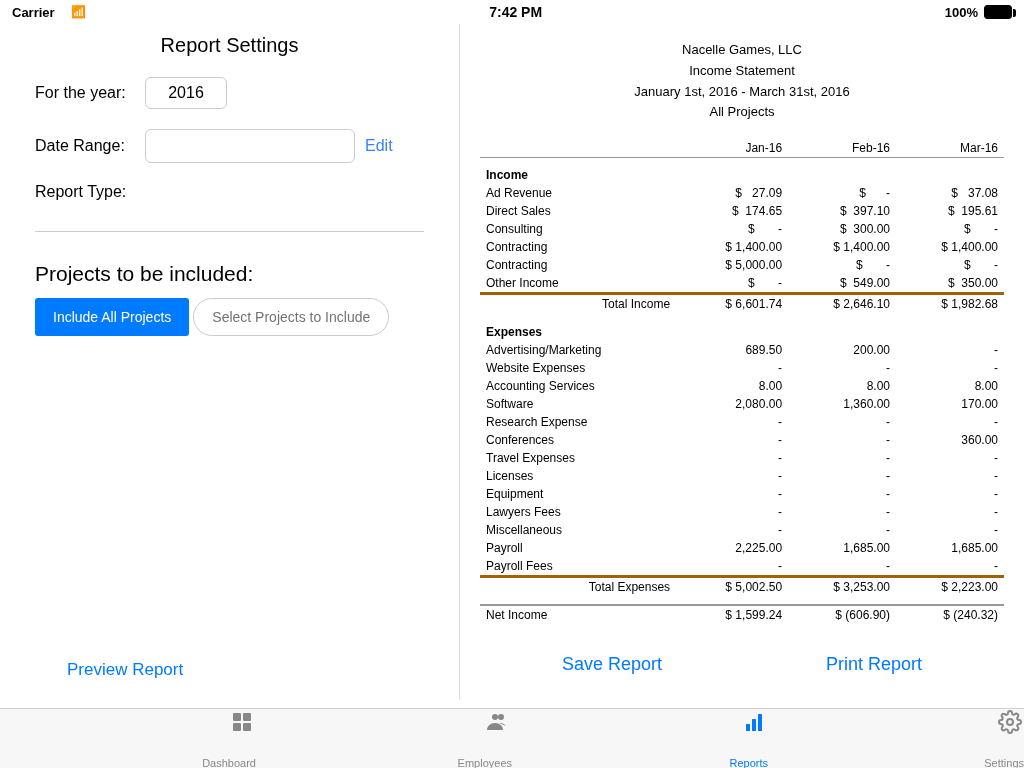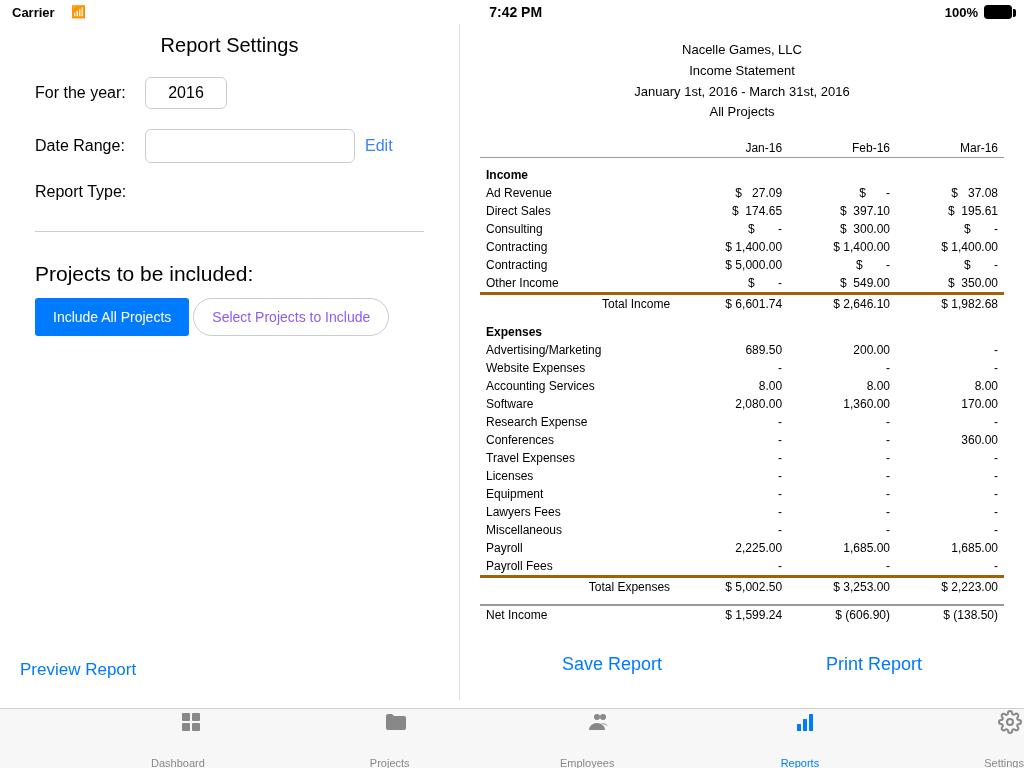--- a/index.html
+++ b/index.html
@@ -29,24 +29,24 @@
     .year-input { border: 1px solid #ccc; border-radius: 6px; padding: 6px 12px; font-size: 16px; width: 82px; text-align: center; }
     .date-range-input { border: 1px solid #ccc; border-radius: 6px; padding: 6px 8px; font-size: 14px; width: 210px; height: 34px; }
     .edit-link { color: #3b82f6; font-size: 16px; margin-left: 10px; cursor: pointer; }
 
     .report-type-row { margin-bottom: 20px; }
     .report-type-divider { border: none; border-bottom: 1px solid #ccc; width: 100%; margin-top: 30px; }
 
     .projects-label { font-size: 21px; margin-bottom: 12px; }
     .projects-buttons { display: flex; gap: 4px; }
     .btn-include-all { background: #007AFF; color: #fff; border: none; border-radius: 3px; padding: 10px 18px; font-size: 14px; cursor: pointer; }
-    .btn-select-projects { background: #fff; color: #8b5cf6; border: 1px solid #ccc; border-radius: 19px; padding: 10px 18px; font-size: 14px; cursor: pointer; }
+    .btn-select-projects { background: #fff; color: #737373; border: 1px solid #ccc; border-radius: 19px; padding: 10px 18px; font-size: 14px; cursor: pointer; }
 
     .bottom-actions { position: absolute; bottom: 20px; left: 20px; right: 20px; display: flex; justify-content: flex-start; }
-    .preview-link { color: #007AFF; font-size: 17px; cursor: pointer; text-decoration: none; }
+    .preview-link { color: #007AFF; font-size: 17px; cursor: pointer; text-decoration: none; margin-left: 47px; }
 
     
     .right-panel { flex: 1; padding: 16px 20px; overflow-y: auto; font-size: 12px; }
 
     .report-header { text-align: center; margin-bottom: 16px; font-size: 13px; line-height: 1.6; }
     .report-header .company-name { font-weight: 500; }
 
     .report-table { width: 100%; border-collapse: collapse; }
     .report-table th { font-weight: 500; text-align: right; padding: 2px 6px; font-size: 12px; border-bottom: 1px solid #999; }
     .report-table th.label-col { text-align: left; }
@@ -276,21 +276,21 @@
           <td>$ 2,223.00</td>
         </tr>
 
         <tr>
             <td colspan="4" style="padding:4px;"></td>
           </tr>
         <tr class="net-income-row">
           <td class="label-col">Net Income</td>
           <td>$ 1,599.24</td>
           <td>$ (606.90)</td>
-          <td>$ (138.50)</td>
+          <td>$ (240.32)</td>
         </tr>
       </tbody>
     </table>
 
     <div style="margin-top: 30px; display:flex; justify-content: space-around;">
       <a class="action-link">Save Report</a>
       <a class="action-link">Print Report</a>
     </div>
   </div>
 </div>
@@ -302,28 +302,20 @@
       <svg viewBox="0 0 24 24" fill="#888">
         <rect x="3" y="3" width="8" height="8" rx="1"></rect>
         <rect x="13" y="3" width="8" height="8" rx="1"></rect>
         <rect x="3" y="13" width="8" height="8" rx="1"></rect>
         <rect x="13" y="13" width="8" height="8" rx="1"></rect>
       </svg>
     </div>
     <span class="tab-label">Dashboard</span>
   </div>
 
-  <div class="tab-item">
-    <div class="tab-icon">
-      <svg viewBox="0 0 24 24" fill="#888">
-        <path d="M2 6a2 2 0 012-2h4l2 2h10a2 2 0 012 2v10a2 2 0 01-2 2H4a2 2 0 01-2-2V6z"></path>
-      </svg>
-    </div>
-    <span class="tab-label">Projects</span>
-  </div>
 
   <div class="tab-item">
     <div class="tab-icon">
       <svg viewBox="0 0 24 24" fill="#888">
         <circle cx="9" cy="7" r="3"></circle>
         <circle cx="15" cy="7" r="3"></circle>
         <path d="M1 20c0-4 3.6-7 8-7s8 3 8 7"></path>
         <path d="M13 13c2.2-.5 5 .5 7 3"></path>
       </svg>
     </div>

